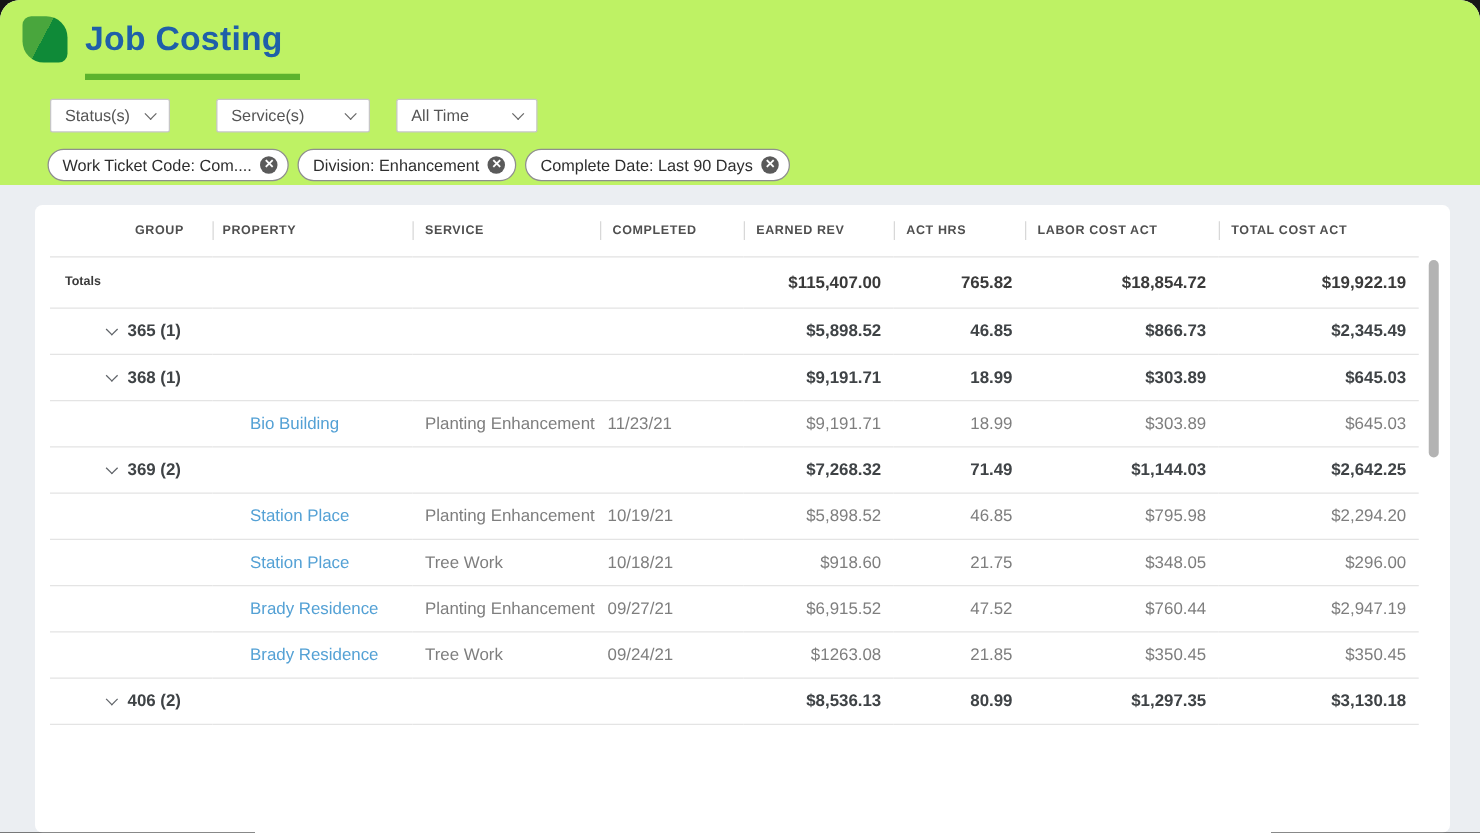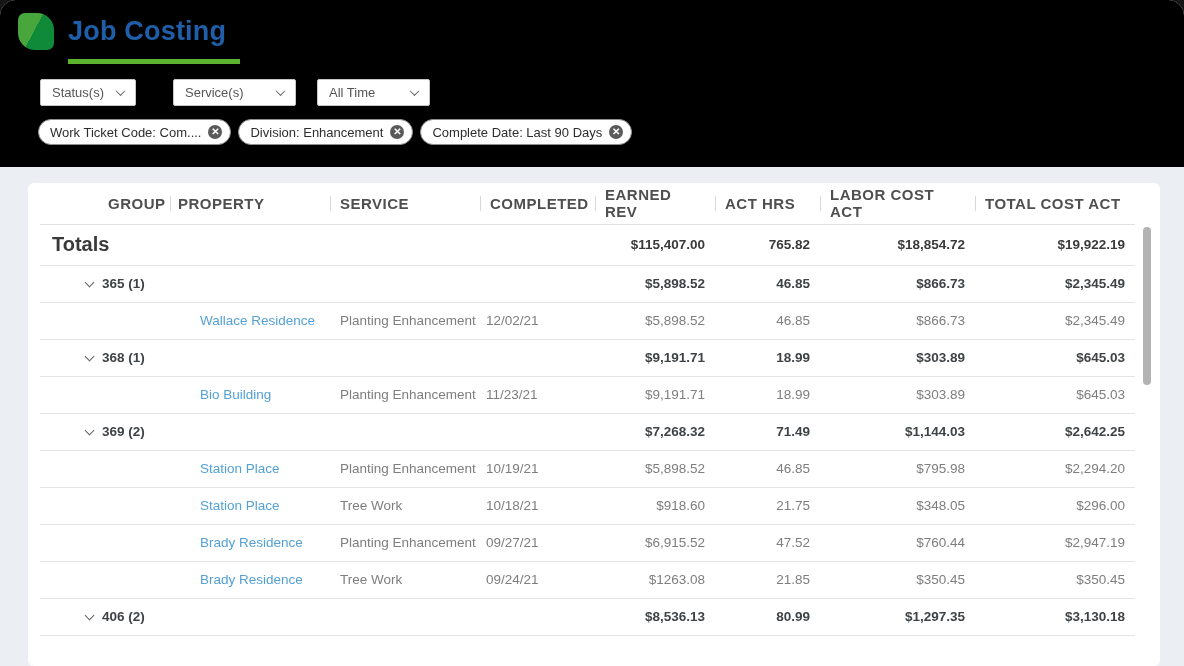--- a/index.html
+++ b/index.html
@@ -1,21 +1,21 @@
 <!DOCTYPE html>
 <html><head>
 <meta charset="utf-8">
 <style>
   * { box-sizing: border-box; margin: 0; padding: 0; }
   html,body { width:1184px; height:666px; background:#161616; font-family:"Liberation Sans", sans-serif; }
   .page { width:1184px; height:666px; border-radius:16px 16px 0 0; overflow:hidden;
           background:#ebeef2; display:flex; flex-direction:column; }
 
   
-  .top { background:#000000; flex:0 0 auto; padding-bottom:22px; }
+  .top { background:#bef264; flex:0 0 auto; padding-bottom:3px; }
   .brand-row { display:flex; align-items:center; padding:13px 0 0 18px; }
   .leaf { width:36px; height:37px; border-radius:7px 17px 7px 17px;
           background:linear-gradient(118deg,#49a63d 46%,#0f8a38 46%); flex:0 0 auto; }
   .page-title { margin-left:14px; font-size:27px; font-weight:bold; color:#1f5fa9; letter-spacing:.2px; }
   .title-underline { width:172px; height:5px; background:#5cb32d; margin:9px 0 0 68px; }
 
   .filter-row { display:flex; gap:21px; margin:15px 0 0 40px; }
   .dropdown { height:27px; border:1px solid #c6c6c6; border-radius:2px; background:#fff;
               display:flex; align-items:center; justify-content:space-between;
               font-size:13px; color:#555; padding:0 11px; cursor:pointer; }
@@ -31,34 +31,34 @@
             font-weight:bold; }
 
   
   .content { flex:1 1 auto; padding:16px 24px 0 28px; }
   .card { position:relative; background:#fff; border-radius:6px; height:100%; overflow:hidden;
           padding:0 0 0 12px; }
   table { border-collapse:collapse; table-layout:fixed; width:1095px; }
   col.c1{width:130px} col.c2{width:160px} col.c3{width:150px} col.c4{width:115px}
   col.c5{width:120px} col.c6{width:105px} col.c7{width:155px} col.c8{width:160px}
 
-  th { height:41px; font-size:15px; font-weight:bold; color:#4f4f4f; letter-spacing:.5px;
+  th { height:41px; font-size:10px; font-weight:bold; color:#4f4f4f; letter-spacing:.5px;
        text-align:left; vertical-align:middle; border-bottom:1px solid #e2e2e2;
        position:relative; padding-left:10px; }
   th.first { padding-left:68px; }
   th.p8 { padding-left:8px; }
   th.num { text-align:left; padding-right:10px; }
   th:not(:first-child)::before { content:''; position:absolute; left:0; top:13px; width:1px;
        height:15px; background:#d8d8d8; }
 
   td { border-bottom:1px solid #e4e4e4; font-size:13.5px; vertical-align:middle; }
   td.num { text-align:right; padding-right:10px; }
 
   tr.totals-row td { height:41px; font-weight:bold; color:#3a3a3a; }
-  .totals-label { color:#1d61a8; font-size:20px; font-weight:bold; padding-left:12px; }
+  .totals-label { color:#1d61a8; font-size:10px; font-weight:bold; padding-left:12px; }
 
   tr.group-row td { height:37px; font-weight:bold; color:#3f4346; }
   td.group-cell { padding-left:46px; }
   .chev { display:inline-block; width:7px; height:7px; border-right:1.8px solid #5f6368;
           border-bottom:1.8px solid #5f6368; transform:rotate(45deg); margin:-3px 9px 0 0;
           vertical-align:middle; cursor:pointer; }
 
   tr.detail-row td { height:37px; color:#7e7e7e; font-weight:normal; }
   td.prop { padding-left:30px; }
   .prop-link { color:#54a1d5; cursor:pointer; }
@@ -151,30 +151,20 @@
             <tr class="group-row">
               <td class="group-cell"><span class="chev"></span><span>365 (1)</span></td>
               <td></td>
               <td></td>
               <td></td>
               <td class="num">$5,898.52</td>
               <td class="num">46.85</td>
               <td class="num">$866.73</td>
               <td class="num">$2,345.49</td>
             </tr>
-            <tr class="detail-row">
-              <td></td>
-              <td class="prop"><span class="prop-link">Wallace Residence</span></td>
-              <td class="svc">Planting Enhancement</td>
-              <td class="date">12/02/21</td>
-              <td class="num">$5,898.52</td>
-              <td class="num">46.85</td>
-              <td class="num">$866.73</td>
-              <td class="num">$2,345.49</td>
-            </tr>
             <tr class="group-row">
               <td class="group-cell"><span class="chev"></span><span>368 (1)</span></td>
               <td></td>
               <td></td>
               <td></td>
               <td class="num">$9,191.71</td>
               <td class="num">18.99</td>
               <td class="num">$303.89</td>
               <td class="num">$645.03</td>
             </tr>

